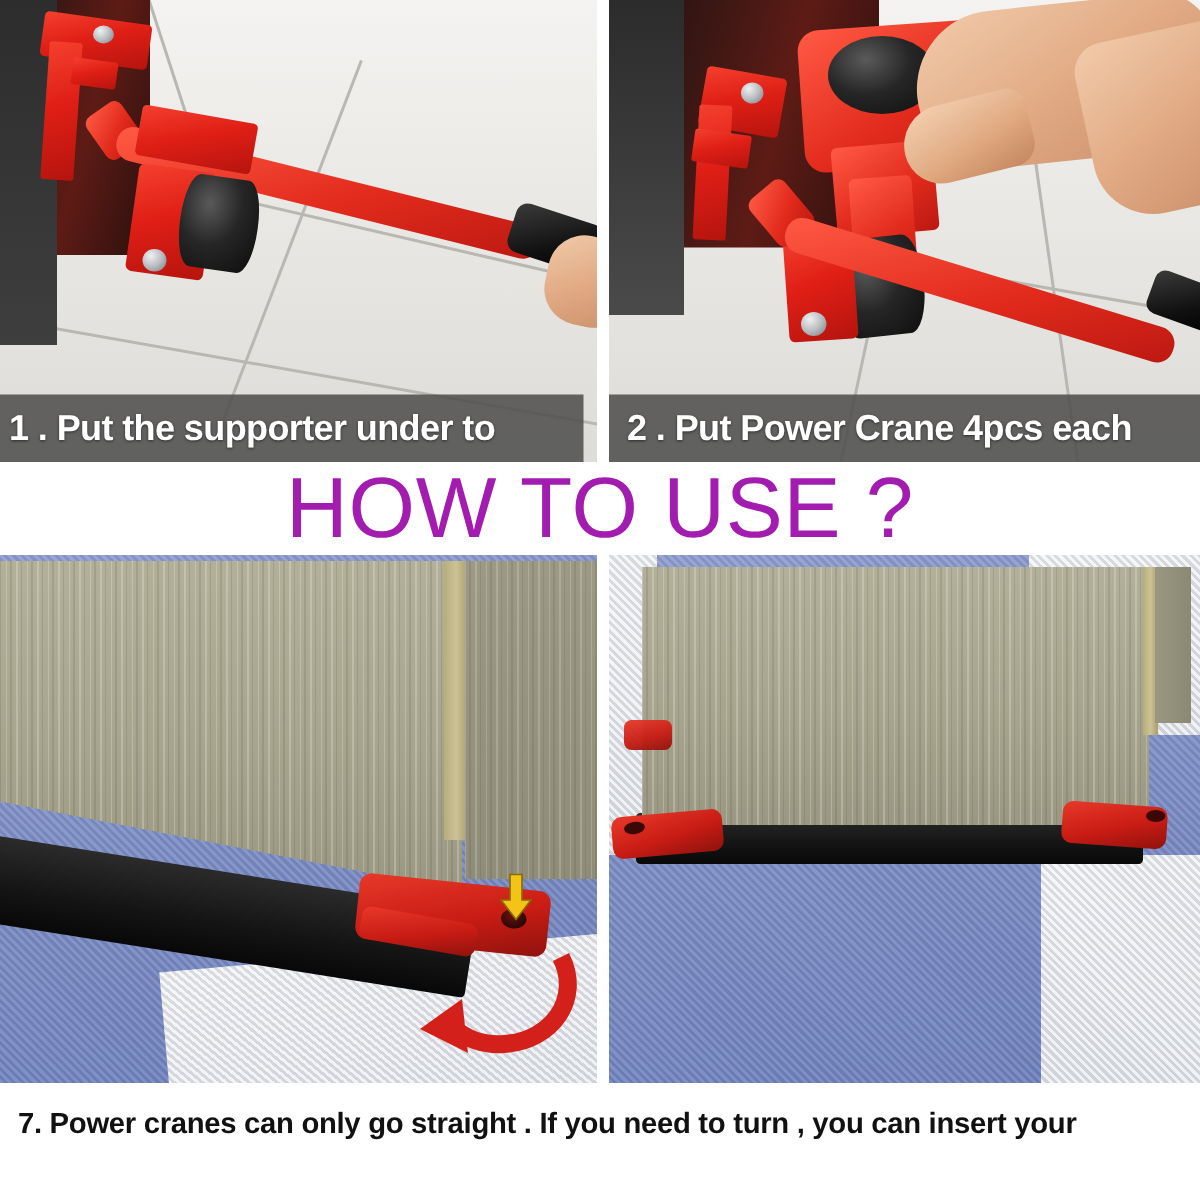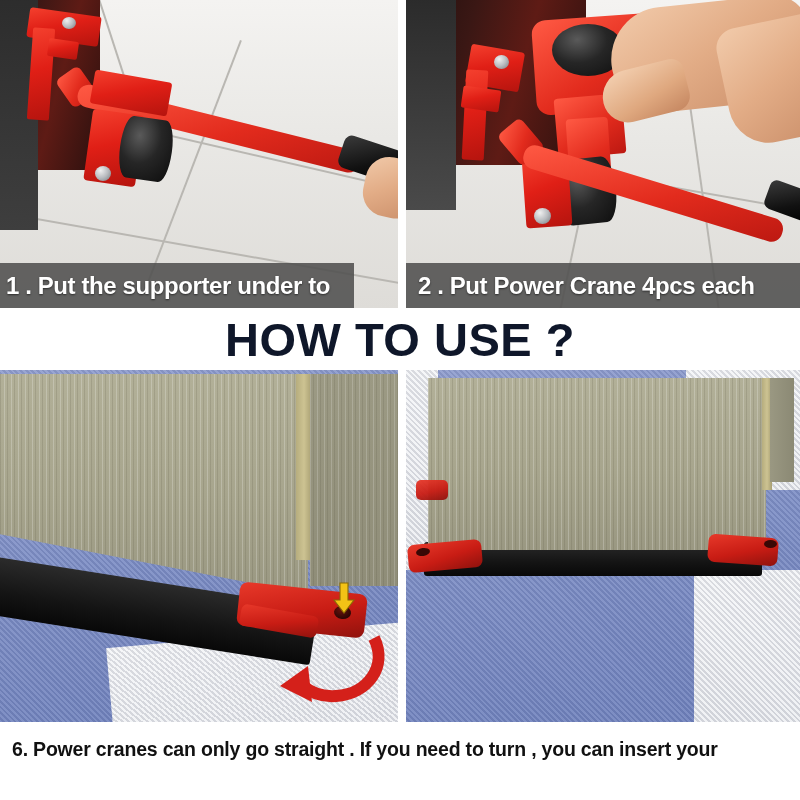--- a/index.html
+++ b/index.html
@@ -83,21 +83,21 @@
   
   .cap-bar {
     position: absolute;
     top: 263px;
     height: 45px;
     background: rgba(80,80,78,0.88);
     display: flex;
     align-items: center;
     box-sizing: border-box;
   }
-  .cap-bar.left  { left: 0;   width: 354px; padding-left: 6px; }
+  .cap-bar.left  { left: 0;   width: 389px; padding-left: 6px; }
   .cap-bar.right { left: 406px; width: 394px; padding-left: 12px; }
   .cap-text {
     color: #ffffff;
     font-family: "Liberation Sans", sans-serif;
     font-weight: bold;
     font-size: 24px;
     letter-spacing: -0.4px;
     white-space: nowrap;
     text-shadow: 0 1px 2px rgba(0,0,0,0.55);
   }
@@ -107,23 +107,23 @@
     position: absolute;
     left: 0; top: 310px;
     width: 800px; height: 58px;
     display: flex;
     align-items: center;
     justify-content: center;
     background: #ffffff;
   }
   .heading-text {
     font-family: "Liberation Sans", sans-serif;
-    font-weight: bold;
-    font-size: 47px;
-    color: #0f172a;
+    font-weight: normal;
+    font-size: 57px;
+    color: #a21caf;
     letter-spacing: 0.5px;
   }
 
   
   .photo-bl { left: 0;   top: 370px; width: 398px; height: 352px; }
   .photo-br { left: 406px; top: 370px; width: 394px; height: 352px; }
 
   
   .carpet-blue {
     position: absolute;
@@ -325,16 +325,16 @@
       <div style="position:absolute; left:358px; top:170px; width:13px; height:8px; border-radius:50%;
                   background:#3a0805;"></div>
 
       <div class="red-slider" style="left:10px; top:110px; width:32px; height:20px; border-radius:5px; opacity:0.95;"></div>
     </div>
   </div>
 
   <div class="divider-v" style="left:398px; top:370px; width:8px; height:352px;"></div>
 
   <div class="bottom-caption">
-    <p>6. Power cranes can only go straight . If you need to turn , you can insert your</p>
+    <p>7. Power cranes can only go straight . If you need to turn , you can insert your</p>
   </div>
 
 </div>
 
 </body></html>

